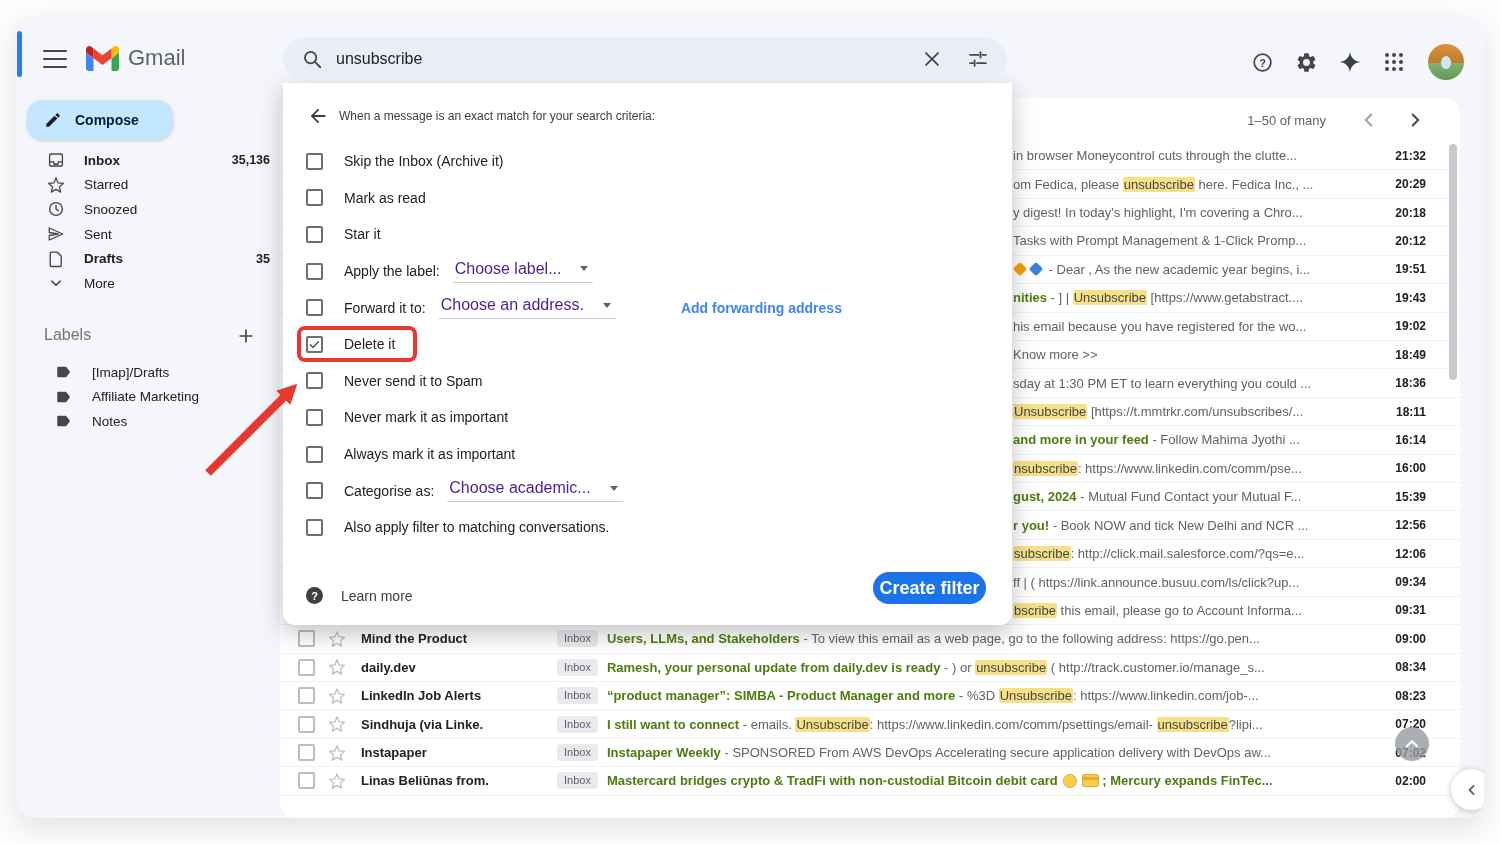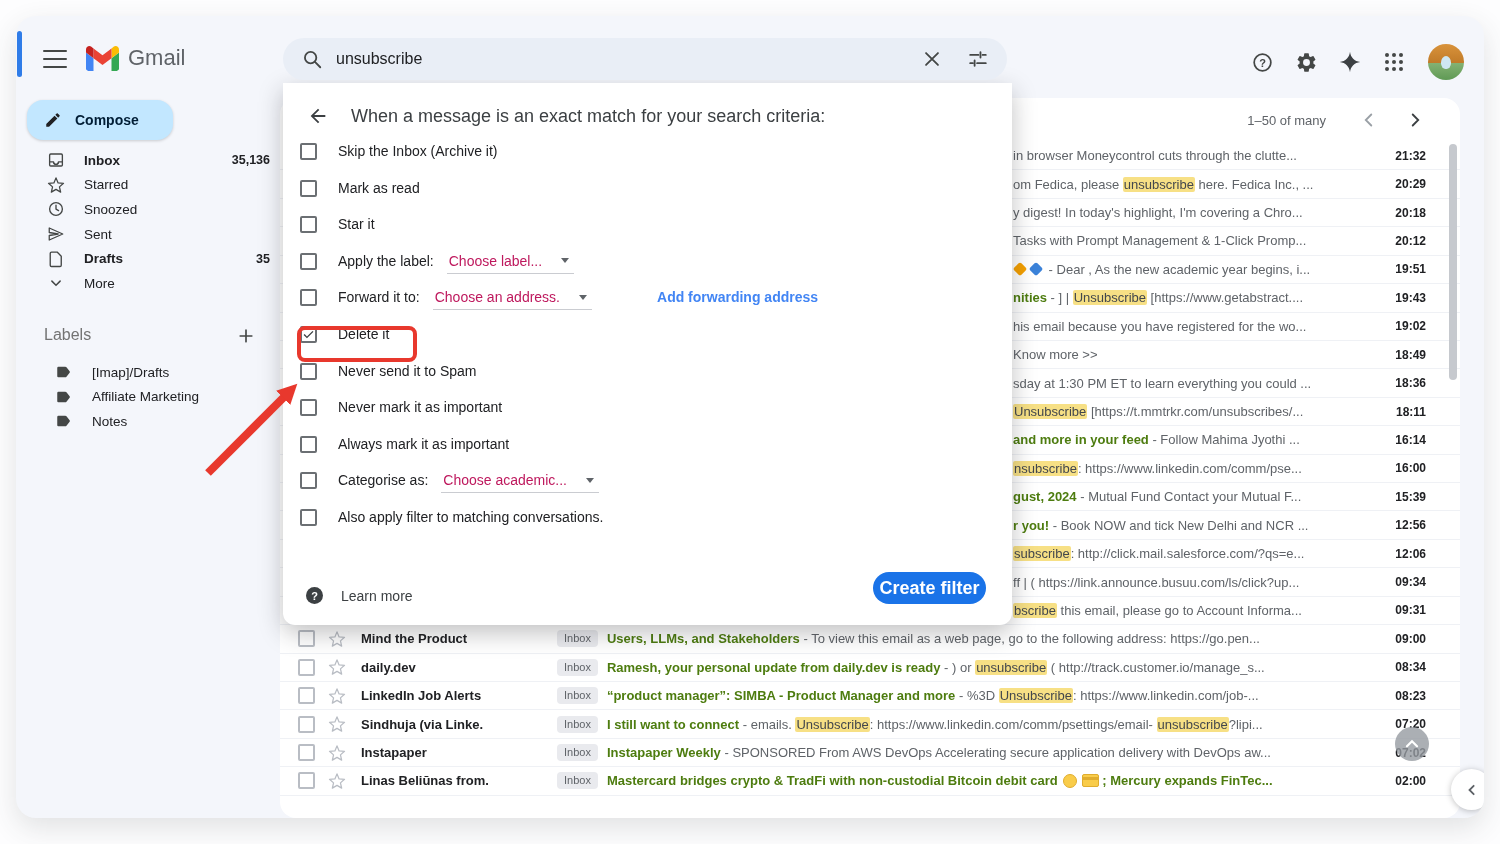--- a/index.html
+++ b/index.html
@@ -65,27 +65,27 @@
   .pic-card{width:15px;height:11px;border-radius:2px;background:#f9cc4a;border:1px solid #e0ad2e;margin:0 3px;position:relative}
   .pic-card::after{content:"";position:absolute;left:0;right:0;top:2px;height:3px;background:#e0ad2e}
   .scrollthumb{position:absolute;right:3px;top:46px;width:8px;height:236px;background:#c6c9ce;border-radius:4px;z-index:2;cursor:pointer}
   .scrolltop{position:absolute;left:1379px;top:711px;width:34px;height:34px;border-radius:50%;background:rgba(150,155,161,.8);z-index:3;display:flex;align-items:center;justify-content:center;cursor:pointer}
   .side-toggle{position:absolute;left:1435px;top:753px;width:41px;height:41px;background:#fff;border-radius:50%;box-shadow:0 1px 6px rgba(0,0,0,.25);z-index:3;display:flex;align-items:center;justify-content:center;cursor:pointer}
 
   
   .dialog{position:absolute;left:267px;top:67px;width:729px;height:542px;background:#fff;border-radius:0 0 12px 12px;box-shadow:0 8px 24px rgba(32,33,36,.28);z-index:20}
   .dlg-head{display:flex;align-items:center;padding:22px 0 0 24px}
   .dlg-head .ic{width:22px;height:22px;cursor:pointer}
-  .dlg-title{margin-left:22px;font-size:18px;color:#3c4043}
+  .dlg-title{margin-left:10px;font-size:12px;color:#3c4043}
   .opts{position:absolute;left:0;top:60px;right:0}
-  .opt{position:relative;display:flex;align-items:flex-start;height:36.6px;padding-left:17px}
+  .opt{position:relative;display:flex;align-items:center;height:36.6px;padding-left:23px}
   .cb{width:13px;height:13px;border:2px solid #6b6f73;border-radius:2px;flex:none;background:#fff;display:flex;align-items:center;justify-content:center;cursor:pointer}
   .cb svg{width:14px;height:14px}
   .opt-label{margin-left:21px;font-size:14px;color:#202124}
-  .dd{margin-left:13px;font-size:14px;color:#be185d;border-bottom:1px solid #caccd1;padding:0 5px 4px 2px;display:flex;align-items:center;gap:19px;cursor:pointer}
+  .dd{margin-left:13px;font-size:16px;color:#4c1d95;border-bottom:1px solid #caccd1;padding:0 5px 4px 2px;display:flex;align-items:center;gap:19px;cursor:pointer}
   .caret{width:0;height:0;border-left:4.5px solid transparent;border-right:4.5px solid transparent;border-top:5px solid #5f6368}
   .fwd-link{margin-left:65px;color:#4285f4;font-size:14px;font-weight:600;cursor:pointer}
   .red-box{position:absolute;left:14px;top:0;width:112px;height:28px;border:4px solid #e8382d;border-radius:8px;pointer-events:none;z-index:2}
   .dlg-footer{position:absolute;left:23px;top:504px;display:flex;align-items:center;cursor:pointer}
   .qicon{width:17px;height:17px;border-radius:50%;background:#3c4043;color:#fff;font-size:11px;font-weight:700;display:flex;align-items:center;justify-content:center}
   .learn{margin-left:18px;font-size:14px;color:#3c4043}
   .create-btn{position:absolute;left:590px;top:489px;width:113px;height:32px;background:#1a73e8;color:#fff;border:none;border-radius:16px;font-size:18px;font-weight:600;display:flex;align-items:center;justify-content:center;cursor:pointer;font-family:inherit}
   .arrow-svg{position:absolute;left:164px;top:329px;z-index:25;pointer-events:none}
 </style>
 </head>

